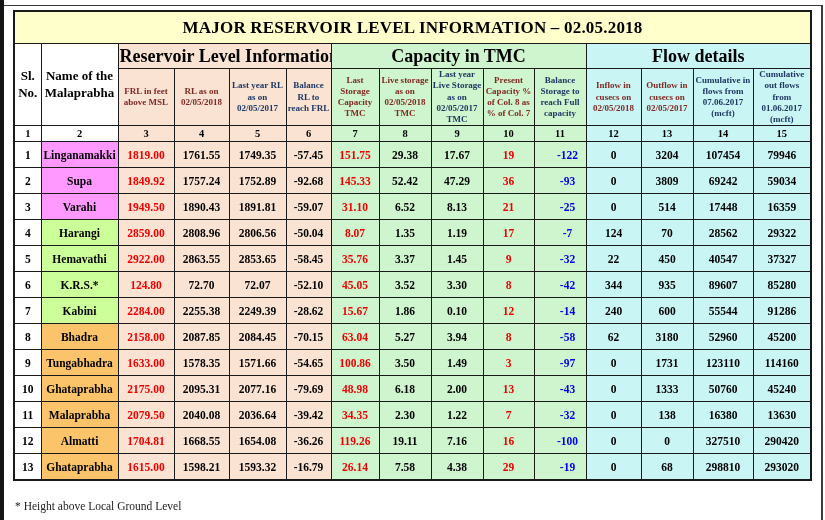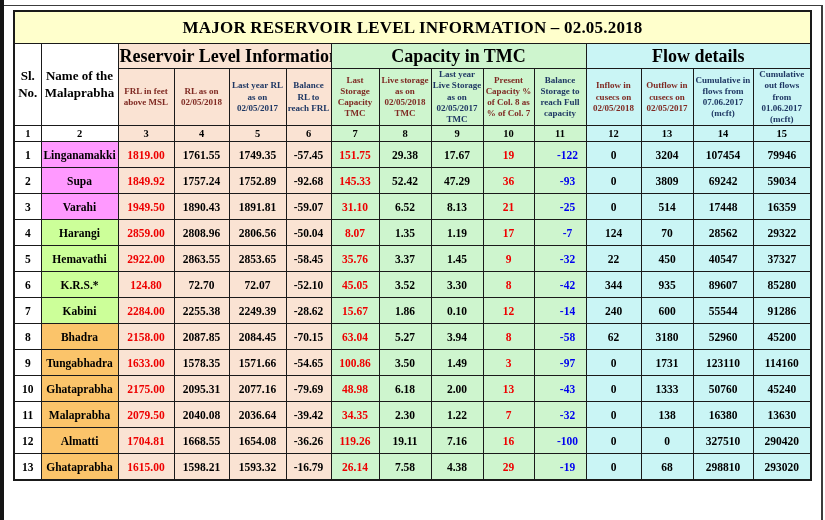--- a/index.html
+++ b/index.html
@@ -328,13 +328,14 @@
           <td class="val sec-capacity c-red">29</td>
           <td class="val sec-capacity c-blue">-19</td>
           <td class="val sec-flow c-black">0</td>
           <td class="val sec-flow c-black">68</td>
           <td class="val sec-flow c-black">298810</td>
           <td class="val sec-flow c-black">293020</td>
         </tr>
       </tbody>
   </table>
 
+  <div class="footnote">* Height above Local Ground Level</div>
 </div>
 
 </body></html>

